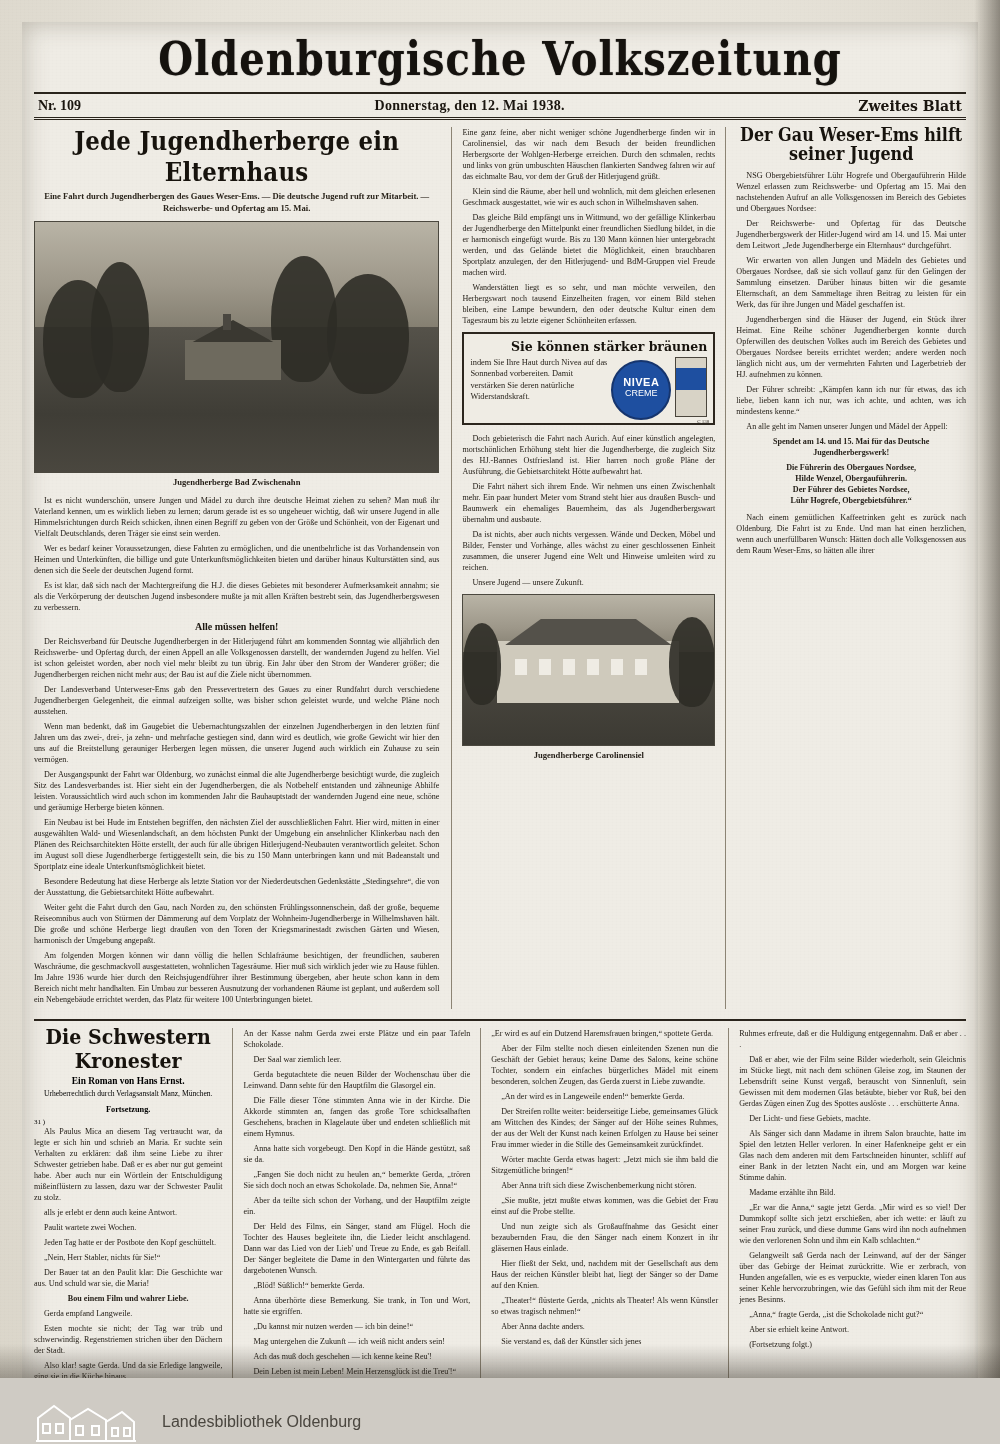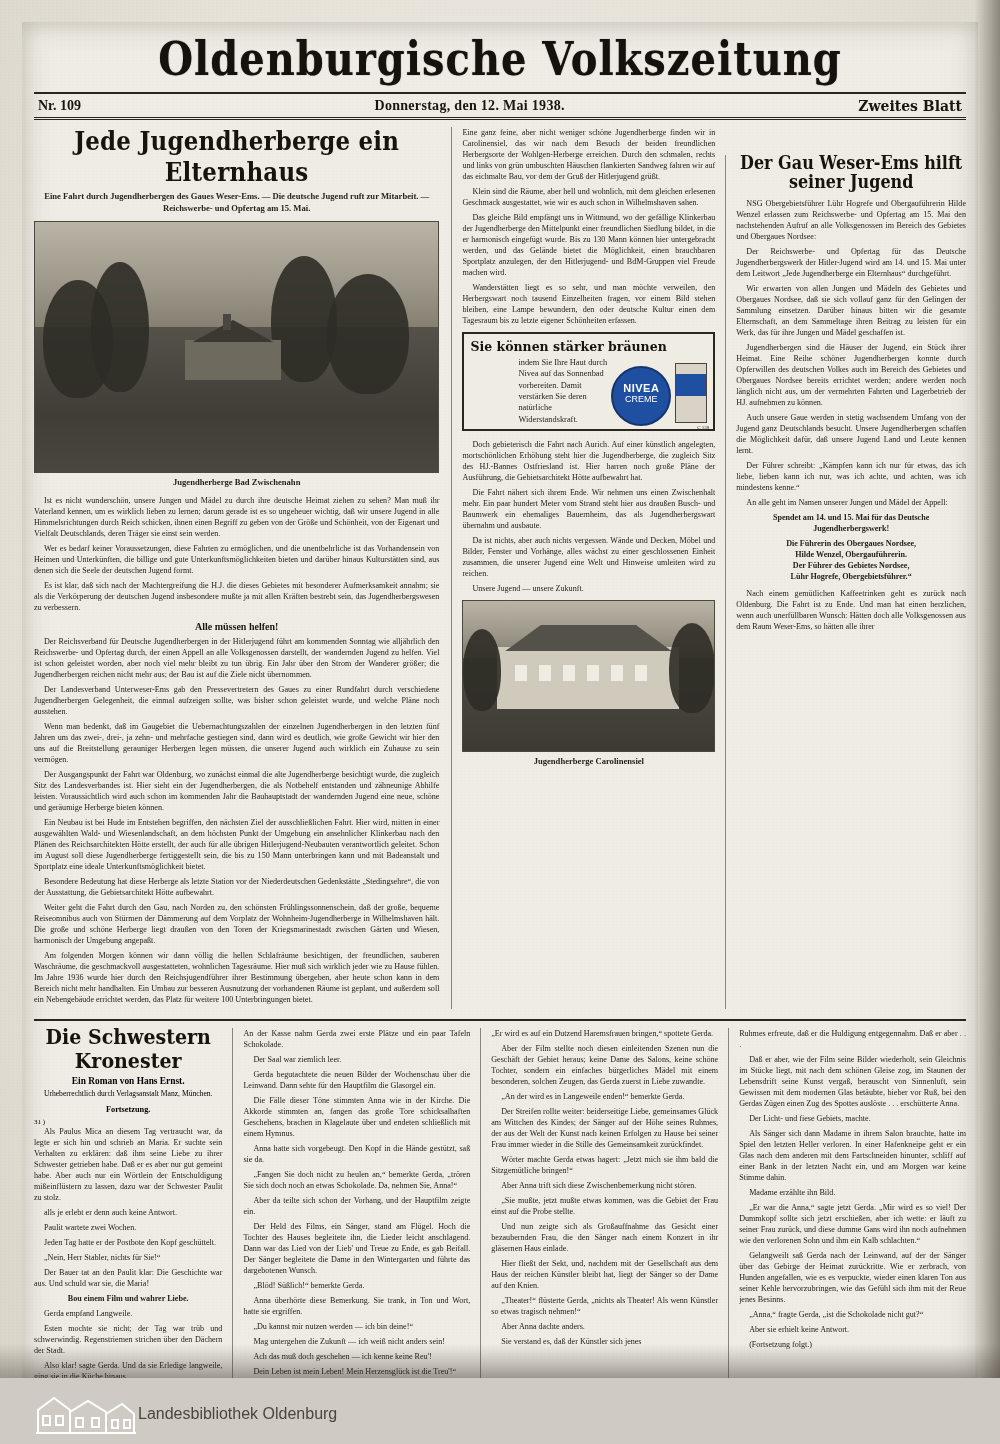--- a/index.html
+++ b/index.html
@@ -35,21 +35,21 @@
   .masthead-bar .mid{font-size:14px;letter-spacing:.3px;}
   .masthead-bar .right,.masthead-bar .left{font-size:14px;}
   .masthead-bar .right{font-family:"DejaVu Serif",serif;font-weight:700;}
   .rule2{border-top:3px double #2a241c;margin-bottom:6px;}
 
   
   .cols{display:flex;gap:0;margin-top:7px;}
   .col{position:relative;}
   .c1{width:420px;padding-right:12px;}
   .c2{width:262px;padding:0 10px;border-left:1px solid #8c8474;}
-  .c3{width:238px;padding-left:10px;border-left:1px solid #8c8474;margin-top:28px;}
+  .c3{width:238px;padding-left:10px;border-left:1px solid #8c8474;}
 
   .head1{
     font-family:"DejaVu Serif",serif;font-weight:700;
     font-size:23px;text-align:center;color:#17130d;letter-spacing:.2px;
     transform:scaleY(1.12);transform-origin:center;margin:2px 0 7px;
   }
   .subhead{font-size:8.6px;line-height:1.45;text-align:center;font-weight:700;color:#2a241b;margin-bottom:6px;}
   .colhead{
     font-family:"DejaVu Serif",serif;font-weight:700;font-size:16px;text-align:center;
     color:#17130d;line-height:1.15;transform:scaleY(1.1);transform-origin:center;margin-bottom:6px;
@@ -64,23 +64,23 @@
   .photo .roof{position:absolute;background:#3a3831;}
   .caption{font-size:8.6px;font-weight:700;text-align:center;margin:4px 0 8px;color:#241e17;}
   .subsec{font-weight:700;font-size:10px;text-align:center;margin:8px 0 4px;color:#1c1710;}
 
   p.body{font-size:8.1px;line-height:1.36;text-align:justify;margin:0 0 4px;color:#26211a;
     text-indent:10px;hyphens:auto;}
   p.body.noind{text-indent:0;}
 
   
   .ad{border:2px solid #2c261e;padding:5px 6px 4px;margin:6px 0 8px;background:#efece4;position:relative;}
-  .ad .adhead{font-family:"DejaVu Serif",serif;font-weight:700;font-size:12.5px;text-align:left;
+  .ad .adhead{font-family:"DejaVu Serif",serif;font-weight:700;font-size:12.5px;text-align:right;
     margin-bottom:3px;color:#17130d;}
-  .ad .adtext{font-size:8.4px;line-height:1.35;color:#221d16;margin-left:48px;}
+  .ad .adtext{font-size:8.4px;line-height:1.35;color:#221d16;}
   .nivea{position:absolute;right:6px;bottom:4px;width:96px;height:62px;}
   .nivea .can{position:absolute;left:0;top:3px;width:56px;height:56px;border-radius:50%;
     background:#1e4fa0;border:2px solid #16356e;color:#fff;text-align:center;}
   .nivea .can b{display:block;font-size:11px;font-family:"Liberation Sans",sans-serif;margin-top:14px;letter-spacing:.5px;}
   .nivea .can i{display:block;font-size:9px;font-family:"Liberation Sans",sans-serif;font-style:normal;text-align:center;}
   .nivea .tube{position:absolute;right:0;top:0;width:30px;height:58px;background:#d8d3c6;border:1px solid #4a453c;}
   .nivea .tube .lbl{height:22px;margin-top:10px;background:#1e4fa0;}
   .adcode{position:absolute;right:4px;bottom:-1px;font-size:5px;color:#3a332a;}
 
   .photo2cap{font-size:8.6px;font-weight:700;text-align:center;margin-top:4px;color:#241e17;}
@@ -95,21 +95,21 @@
   .novel-title{font-family:"DejaVu Serif",serif;font-weight:700;font-size:19px;text-align:center;
     line-height:1.12;color:#17130d;transform:scaleY(1.12);transform-origin:center;margin-bottom:6px;}
   .novel-sub{font-size:9.4px;text-align:center;font-weight:700;margin-bottom:3px;}
   .novel-copy{font-size:7.6px;text-align:center;line-height:1.3;margin-bottom:6px;}
   .chap{font-size:8.3px;text-align:center;font-weight:700;margin:4px 0 4px;}
   .dropnum{font-size:7px;}
   .end{font-size:8px;text-align:right;font-weight:700;margin-top:4px;}
 
   
   .footer{position:absolute;left:0;bottom:0;width:1000px;height:66px;background:#cfcbc4;}
-  .wm{position:absolute;left:34px;bottom:8px;display:flex;align-items:center;gap:0;}
+  .wm{position:absolute;left:34px;bottom:0;display:flex;align-items:center;gap:24px;}
   .wm .logo{width:104px;height:44px;position:relative;}
   .wm .logo svg{display:block;}
   .wm .txt{font-family:"Liberation Sans",sans-serif;font-size:16px;color:#4a463f;}
   .darkedge{position:absolute;right:0;top:0;width:26px;height:1444px;
     background:linear-gradient(90deg,rgba(40,34,26,0) 0%,rgba(40,34,26,.45) 100%);pointer-events:none;}
   .darkbottom{position:absolute;left:0;bottom:66px;width:1000px;height:34px;
     background:linear-gradient(180deg,rgba(40,34,26,0) 0%,rgba(40,34,26,.35) 100%);pointer-events:none;}
 </style>
 </head>
 <body>
@@ -211,21 +211,20 @@
         </div>
         <div class="photo2cap">Jugendherberge Carolinensiel</div>
       </div>
 
       <div class="col c3">
         <div class="colhead">Der Gau Weser-Ems hilft seiner Jugend</div>
         <p class="body">NSG Obergebietsführer Lühr Hogrefe und Obergauführerin Hilde Wenzel erlassen zum Reichswerbe- und Opfertag am 15. Mai den nachstehenden Aufruf an alle Volksgenossen im Bereich des Gebietes und Obergaues Nordsee:</p>
         <p class="body">Der Reichswerbe- und Opfertag für das Deutsche Jugendherbergswerk der Hitler-Jugend wird am 14. und 15. Mai unter dem Leitwort „Jede Jugendherberge ein Elternhaus“ durchgeführt.</p>
         <p class="body">Wir erwarten von allen Jungen und Mädeln des Gebietes und Obergaues Nordsee, daß sie sich vollauf ganz für den Gelingen der Sammlung einsetzen. Darüber hinaus bitten wir die gesamte Elternschaft, an dem Sammeltage ihren Beitrag zu leisten für ein Werk, das für ihre Jungen und Mädel geschaffen ist.</p>
         <p class="body">Jugendherbergen sind die Häuser der Jugend, ein Stück ihrer Heimat. Eine Reihe schöner Jugendherbergen konnte durch Opferwillen des deutschen Volkes auch im Bereich des Gebietes und Obergaues Nordsee bereits errichtet werden; andere werden noch länglich nicht aus, um der vermehrten Fahrten und Lagerbetrieb der HJ. aufnehmen zu können.</p>
-        <p class="body">Auch unsere Gaue werden in stetig wachsendem Umfang von der Jugend ganz Deutschlands besucht. Unsere Jugendherbergen schaffen die Möglichkeit dafür, daß unsere Jugend Land und Leute kennen lernt.</p>
         <p class="body">Der Führer schreibt: „Kämpfen kann ich nur für etwas, das ich liebe, lieben kann ich nur, was ich achte, und achten, was ich mindestens kenne.“</p>
         <p class="body">An alle geht im Namen unserer Jungen und Mädel der Appell:</p>
         <p class="body noind" style="text-align:center;font-weight:700;">Spendet am 14. und 15. Mai für das Deutsche Jugendherbergswerk!</p>
         <p class="body noind" style="text-align:center;font-weight:700;margin:0;">Die Führerin des Obergaues Nordsee,</p>
         <p class="body noind" style="text-align:center;font-weight:700;margin:0;">Hilde Wenzel, Obergauführerin.</p>
         <p class="body noind" style="text-align:center;font-weight:700;margin:0;">Der Führer des Gebietes Nordsee,</p>
         <p class="body noind" style="text-align:center;font-weight:700;margin:0 0 6px;">Lühr Hogrefe, Obergebietsführer.“</p>
 
         <p class="body">Nach einem gemütlichen Kaffeetrinken geht es zurück nach Oldenburg. Die Fahrt ist zu Ende. Und man hat einen herzlichen, wenn auch unerfüllbaren Wunsch: Hätten doch alle Volksgenossen aus dem Raum Weser-Ems, so hätten alle ihrer</p>
         <p class="body noind" style="text-align:center;font-weight:700;"></p>

